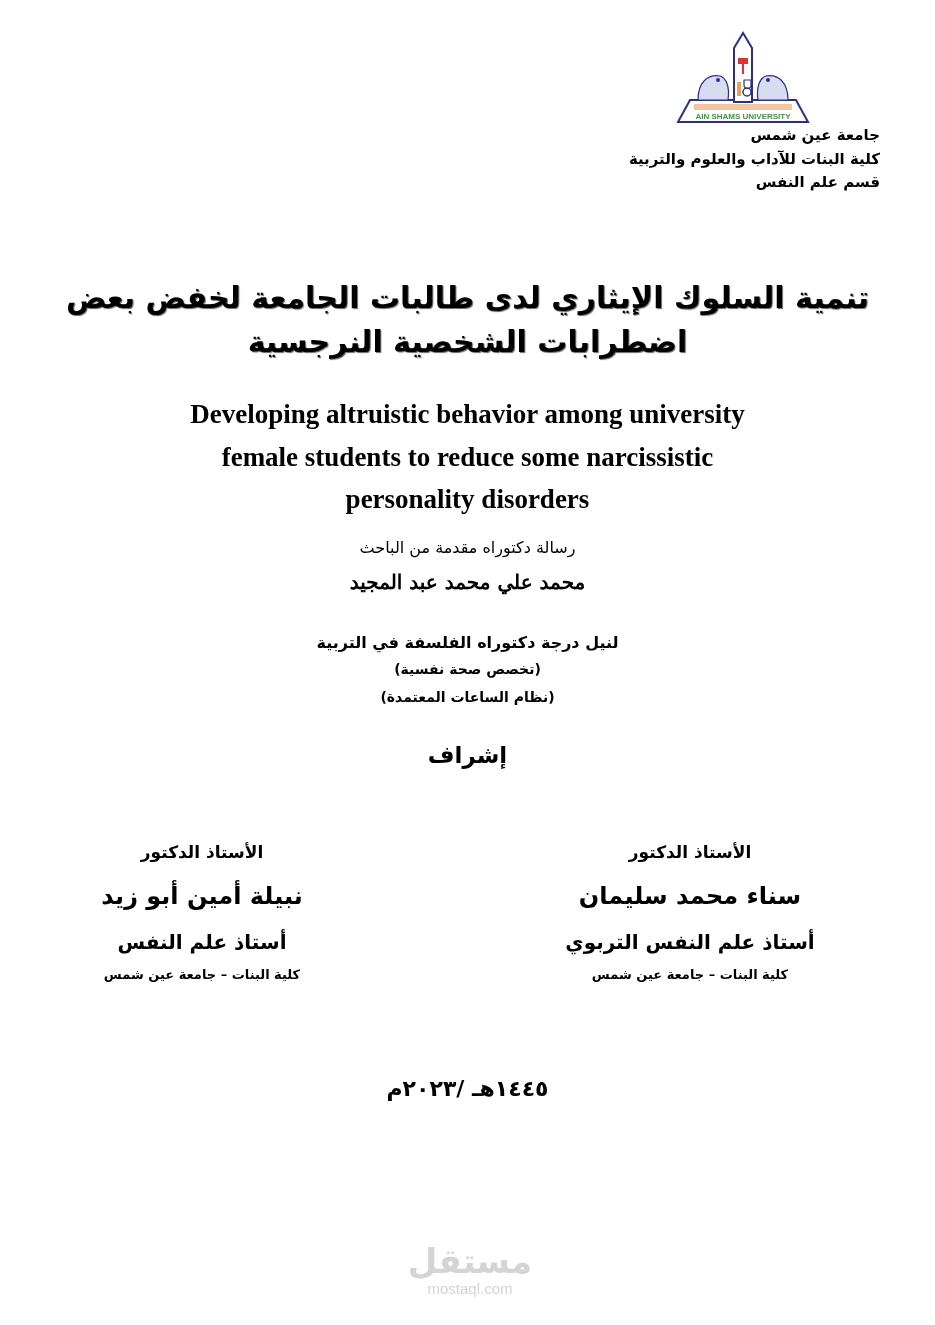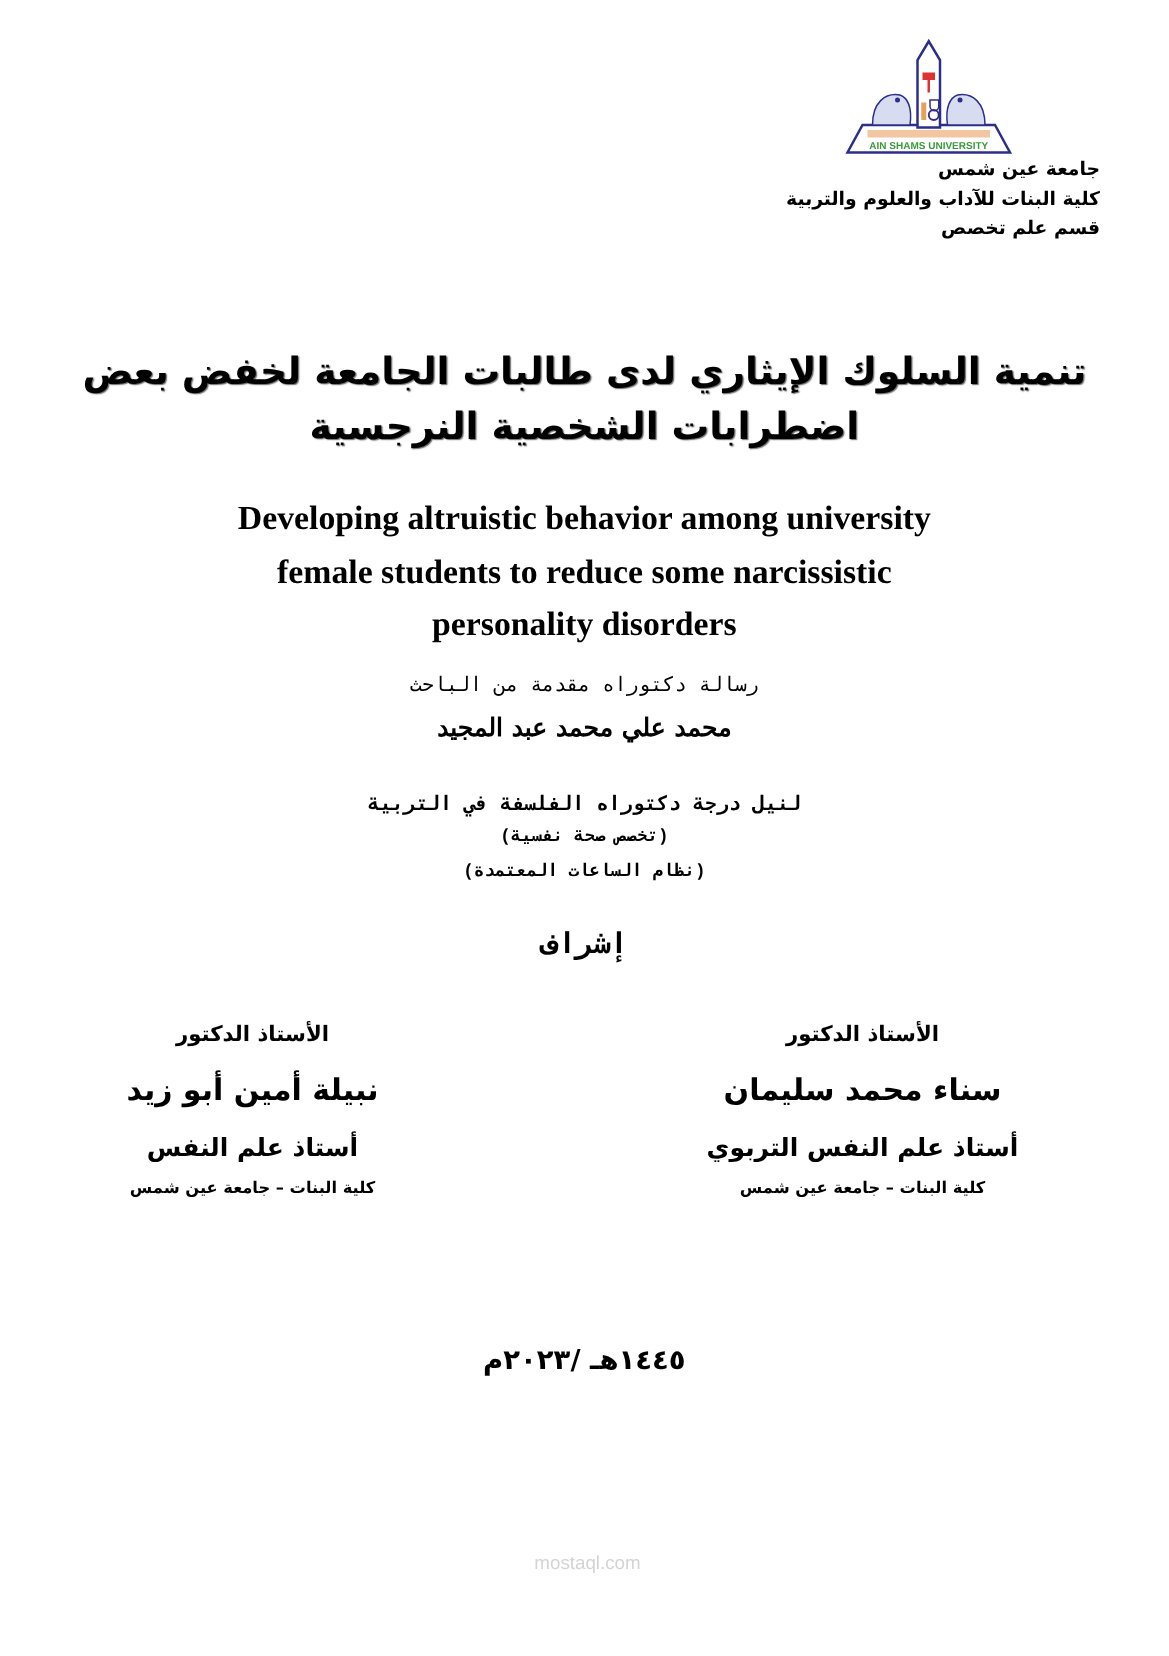--- a/index.html
+++ b/index.html
@@ -20,30 +20,30 @@
     .ar-title { left: 60px; width: 815px; text-align: center; font-size: 30px; line-height: 40px; text-shadow: 1px 1px 1px #666; }
     #ar-title-1 { top: 278px; }
     #ar-title-2 { top: 322px; }
 
     
     .en-title { left: 40px; width: 855px; text-align: center; font-family: "Liberation Serif", serif; font-weight: bold; font-size: 27px; line-height: 42px; white-space: nowrap; }
     #en-title-1 { top: 393px; }
     #en-title-2 { top: 436px; }
     #en-title-3 { top: 478px; }
 
-    .mid { left: 150px; width: 635px; text-align: center; font-family: Liberation Mono, monospace; }
+    .mid { left: 150px; width: 635px; text-align: center; }
     #thesis-by { top: 538px; font-size: 16px; font-weight: normal; }
     #researcher { top: 570px; font-size: 20px; font-family: "DejaVu Serif", serif; }
     #degree { top: 633px; font-size: 16px; }
     #spec { top: 661px; font-size: 14px; }
     #system { top: 689px; font-size: 14px; }
     #supervision { top: 742px; font-size: 23px; }
 
     
-    .sup { width: 300px; text-align: center; }
+    .sup { width: 300px; text-align: center; margin-top: 24px; }
     .sup-right { left: 540px; }
     .sup-left { left: 52px; }
     .sup-title { top: 818px; font-size: 17px; }
     .sup-name { top: 858px; font-size: 24px; }
     .sup-role { top: 906px; font-size: 20px; }
     .sup-aff { top: 943px; font-size: 13px; }
 
     #date { left: 300px; width: 335px; top: 1076px; font-size: 22px; text-align: center; }
 
     
@@ -71,21 +71,21 @@
     <path d="M120 70 C120 52, 110 44, 98 46 C92 48, 88 56, 90 70 Z" fill="#d8dcf0" stroke="#2b2f8a" stroke-width="1.2"></path>
     <circle cx="100" cy="50" r="2" fill="#2b2f8a"></circle>
 
     <rect x="26" y="74" width="98" height="6" fill="#f1c6a0"></rect>
     <text x="75" y="89" text-anchor="middle" font-family="Liberation Sans, sans-serif" font-weight="bold" font-size="8" fill="#3a9a3a">AIN SHAMS UNIVERSITY</text>
   </svg>
 </div>
 
 <div id="hdr-uni" class="abs ar hdr">جامعة عين شمس</div>
 <div id="hdr-fac" class="abs ar hdr">كلية البنات للآداب والعلوم والتربية</div>
-<div id="hdr-dep" class="abs ar hdr">قسم علم تخصص</div>
+<div id="hdr-dep" class="abs ar hdr">قسم علم النفس</div>
 
 <div id="ar-title-1" class="abs ar ar-title">تنمية السلوك الإيثاري لدى طالبات الجامعة لخفض بعض</div>
 <div id="ar-title-2" class="abs ar ar-title">اضطرابات الشخصية النرجسية</div>
 
 <div id="en-title-1" class="abs en-title">Developing altruistic behavior among university</div>
 <div id="en-title-2" class="abs en-title">female students to reduce some narcissistic</div>
 <div id="en-title-3" class="abs en-title">personality disorders</div>
 
 <div id="thesis-by" class="abs ar mid">رسالة دكتوراه مقدمة من الباحث</div>
 <div id="researcher" class="abs ar mid">محمد علي محمد عبد المجيد</div>
@@ -100,14 +100,15 @@
 <div class="abs ar sup sup-right sup-aff">كلية البنات – جامعة عين شمس</div>
 
 <div class="abs ar sup sup-left sup-title">الأستاذ الدكتور</div>
 <div class="abs ar sup sup-left sup-name">نبيلة أمين أبو زيد</div>
 <div class="abs ar sup sup-left sup-role">أستاذ علم النفس</div>
 <div class="abs ar sup sup-left sup-aff">كلية البنات – جامعة عين شمس</div>
 
 <div id="date" class="abs ar">١٤٤٥هـ /٢٠٢٣م</div>
 
 <div id="wm" class="abs">
+  <div id="wm-ar">مستقل</div>
   <div id="wm-en">mostaql.com</div>
 </div>
 
 </body></html>

